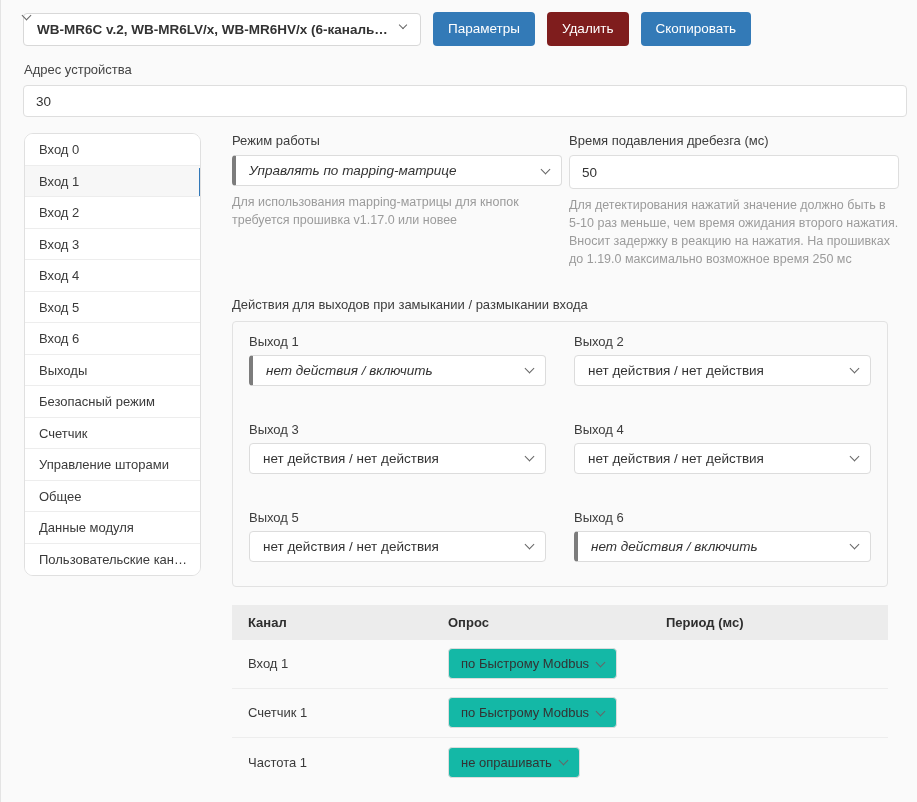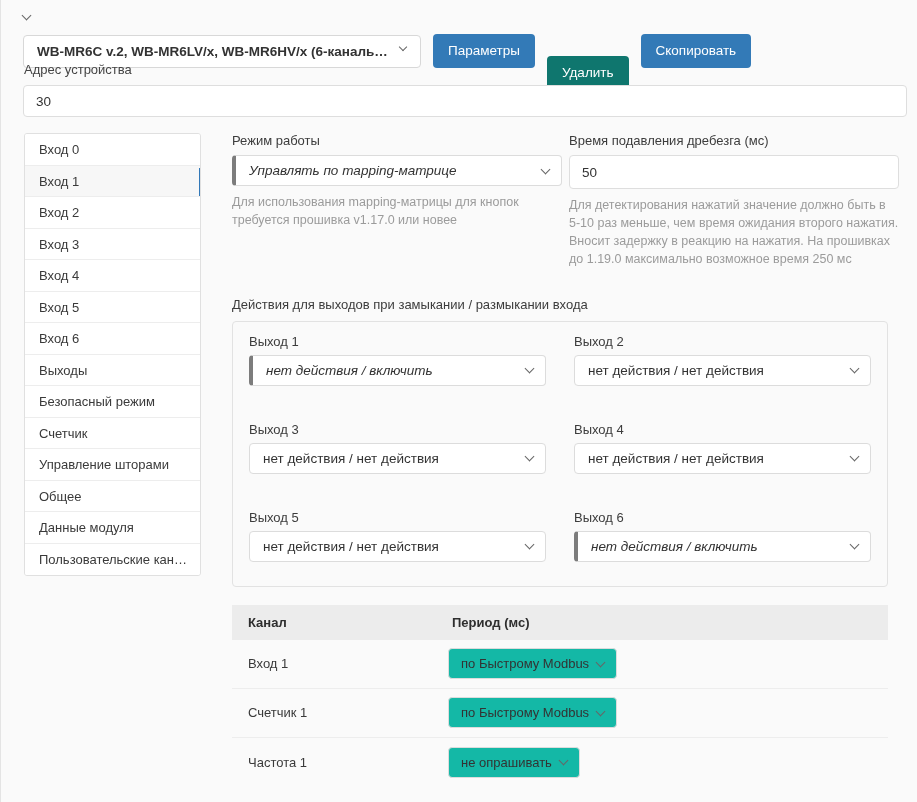--- a/index.html
+++ b/index.html
@@ -35,21 +35,21 @@
   }
   .device-select .txt { flex: 1; overflow: hidden; text-overflow: ellipsis; }
   .btn {
     height: 34px; border: none; border-radius: 4px;
     color: #fff; font-size: 13.5px;
     font-family: "Liberation Sans", sans-serif;
     padding: 0 15px; cursor: pointer;
     line-height: 34px;
   }
   .btn-primary { background: #337ab7; }
-  .btn-danger  { background: #0f766e; margin-top: 44px; }
+  .btn-danger  { background: #7f1d1d; }
 
   
   .addr-label {
     position: absolute; left: 23px; top: 62px;
     font-size: 13px; color: #444;
   }
   .addr-input {
     position: absolute; left: 22px; top: 85px;
     width: 884px; height: 32px;
     background: #fff; border: 1px solid #dedede; border-radius: 4px;
@@ -57,21 +57,21 @@
     padding: 0 12px;
     font-family: "Liberation Sans", sans-serif;
   }
 
   
   .sidebar {
     position: absolute; left: 23px; top: 133px;
     width: 177px;
     background: #fff;
     border: 1px solid #e0e0e0;
-    border-radius: 3px;
+    border-radius: 9px;
     overflow: hidden;
   }
   .side-item {
     position: relative;
     height: 31.5px; line-height: 31.5px;
     padding: 0 12px 0 14px;
     font-size: 13px; color: #3a3a3a;
     border-bottom: 1px solid #ededed;
     white-space: nowrap; overflow: hidden; text-overflow: ellipsis;
     cursor: pointer;
@@ -279,20 +279,21 @@
               <span class="txt">нет действия / включить</span>
               <span class="chev"></span>
             </div>
           </div>
         </div>
     </div>
 
     <div class="tbl">
       <div class="tbl-head">
         <div class="c-chan">Канал</div>
+        <div class="c-poll">Опрос</div>
         <div class="c-per">Период (мс)</div>
       </div>
       <div id="tbl-body">
           <div class="tbl-row">
             <div class="c-chan">Вход 1</div>
             <div class="c-poll"><span class="sel-sm">
                 <span>по Быстрому Modbus</span>
                 <span class="chev"></span>
               </span></div>
             <div class="c-per"></div>

